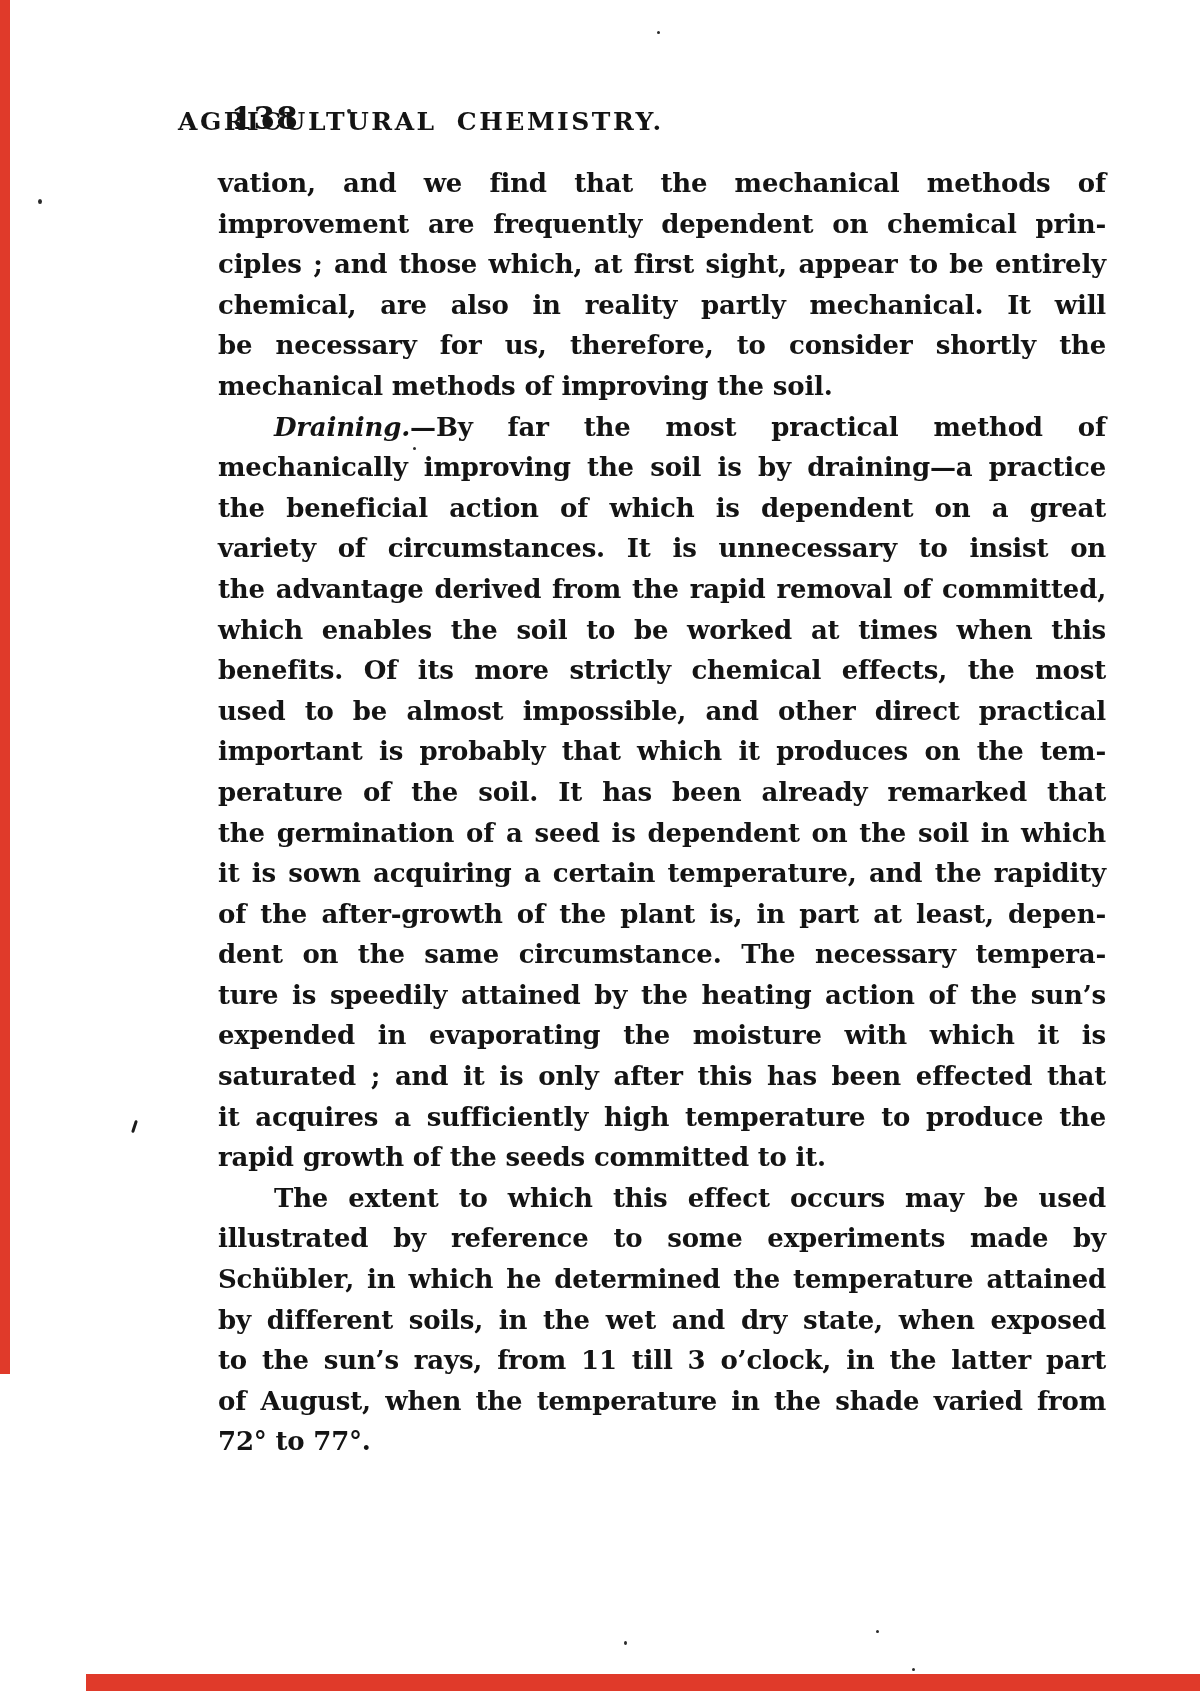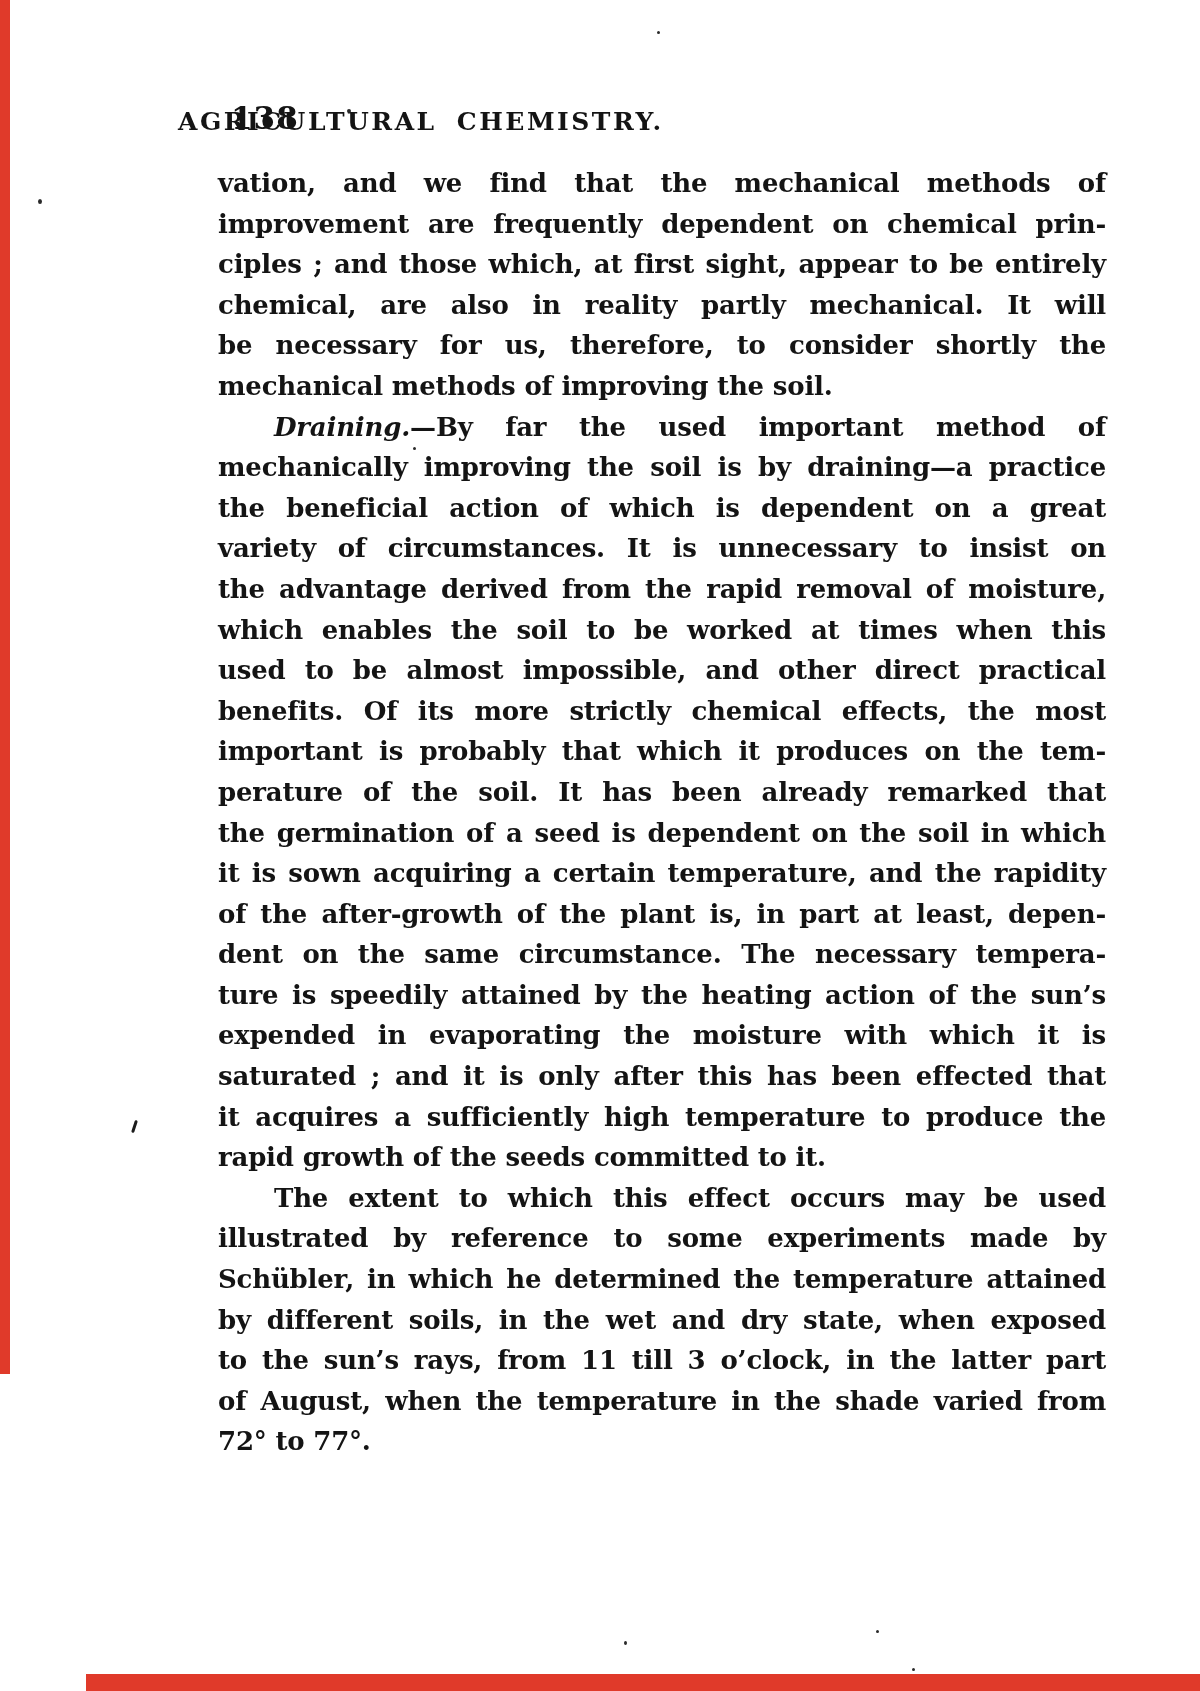--- a/index.html
+++ b/index.html
@@ -68,28 +68,28 @@
   <div class="body-text">
       <div class="para">
         <div class="line"><span>vation, and we find that the mechanical methods of</span></div>
         <div class="line"><span>improvement are frequently dependent on chemical prin-</span></div>
         <div class="line"><span>ciples ; and those which, at first sight, appear to be entirely</span></div>
         <div class="line"><span>chemical, are also in reality partly mechanical. It will</span></div>
         <div class="line"><span>be necessary for us, therefore, to consider shortly the</span></div>
         <div class="line last"><span>mechanical methods of improving the soil.</span></div>
       </div>
       <div class="para">
-        <div class="line indent"><span class="ital">Draining.</span><span>—By far the used important method of</span></div>
+        <div class="line indent"><span class="ital">Draining.</span><span>—By far the most practical method of</span></div>
         <div class="line"><span>mechanically improving the soil is by draining—a practice</span></div>
         <div class="line"><span>the beneficial action of which is dependent on a great</span></div>
         <div class="line"><span>variety of circumstances. It is unnecessary to insist on</span></div>
-        <div class="line"><span>the advantage derived from the rapid removal of moisture,</span></div>
+        <div class="line"><span>the advantage derived from the rapid removal of committed,</span></div>
         <div class="line"><span>which enables the soil to be worked at times when this</span></div>
+        <div class="line"><span>benefits. Of its more strictly chemical effects, the most</span></div>
         <div class="line"><span>used to be almost impossible, and other direct practical</span></div>
-        <div class="line"><span>benefits. Of its more strictly chemical effects, the most</span></div>
         <div class="line"><span>important is probably that which it produces on the tem-</span></div>
         <div class="line"><span>perature of the soil. It has been already remarked that</span></div>
         <div class="line"><span>the germination of a seed is dependent on the soil in which</span></div>
         <div class="line"><span>it is sown acquiring a certain temperature, and the rapidity</span></div>
         <div class="line"><span>of the after-growth of the plant is, in part at least, depen-</span></div>
         <div class="line"><span>dent on the same circumstance. The necessary tempera-</span></div>
         <div class="line"><span>ture is speedily attained by the heating action of the sun’s</span></div>
         <div class="line"><span>expended in evaporating the moisture with which it is</span></div>
         <div class="line"><span>saturated ; and it is only after this has been effected that</span></div>
         <div class="line"><span>it acquires a sufficiently high temperature to produce the</span></div>

